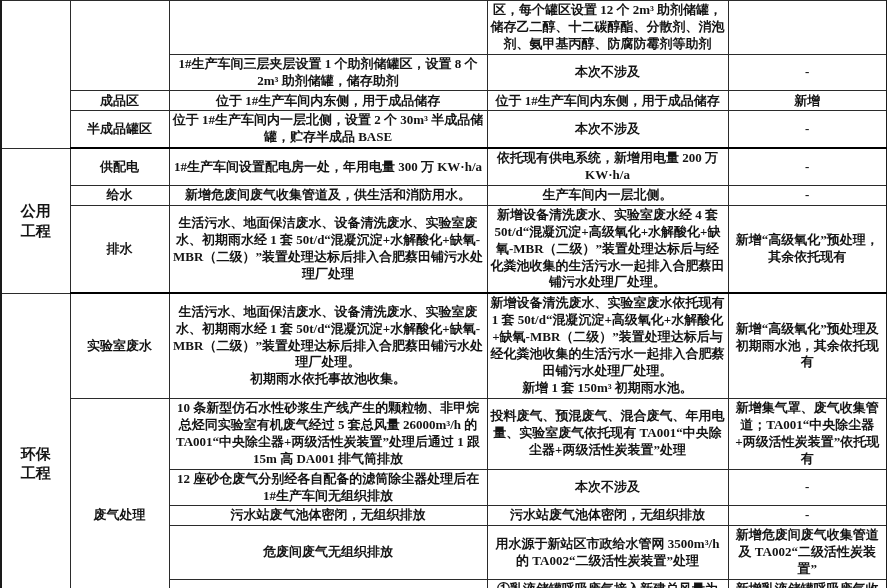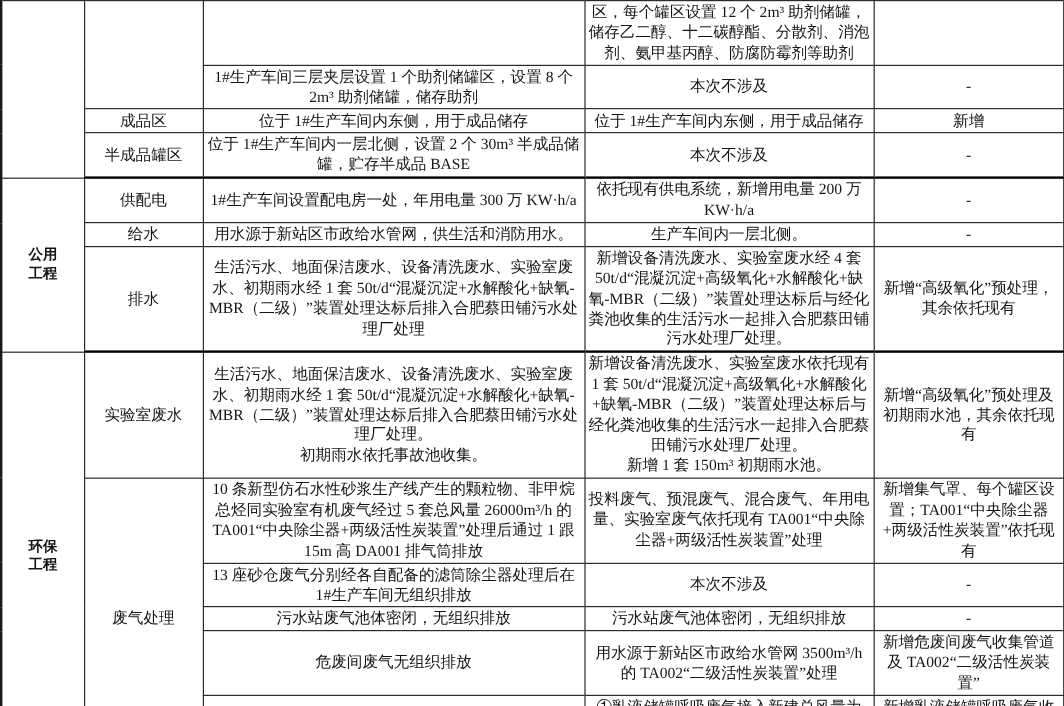--- a/index.html
+++ b/index.html
@@ -16,26 +16,27 @@
   }
   table.cmp td {
     border:1px solid #2b2b2b;
     padding:1px 3px;
     text-align:center;
     vertical-align:middle;
     white-space:pre-line;
     line-height:1.3;
     word-wrap:break-word;
     overflow:hidden;
+    font-weight:bold;
   }
   td.left { text-align:left; }
   td.cat {
     font-family:"Liberation Sans","DejaVu Sans",sans-serif;
     font-weight:bold;
-    font-size:12px;
+    font-size:15px;
   }
   tr.secend > td, td.bb { border-bottom:2.5px solid #000; }
 </style>
 </head>
 <body>
 
 <div class="doc">
   <table class="cmp">
     <colgroup>
       <col style="width:69px">
@@ -74,21 +75,21 @@
     <tr style="height:33px">
       <td rowspan="3" class="cat bb">公用
 工程</td>
       <td>供配电</td>
       <td>1#生产车间设置配电房一处，年用电量 300 万 KW·h/a</td>
       <td>依托现有供电系统，新增用电量 200 万 KW·h/a</td>
       <td>-</td>
     </tr>
     <tr style="height:19px">
       <td>给水</td>
-      <td>用水源于新站区市政给水管网，供生活和消防用水。</td>
+      <td>新增危废间废气收集管道及，供生活和消防用水。</td>
       <td>生产车间内一层北侧。</td>
       <td>-</td>
     </tr>
     <tr class="secend" style="height:85px">
       <td>排水</td>
       <td>生活污水、地面保洁废水、设备清洗废水、实验室废水、初期雨水经 1 套 50t/d“混凝沉淀+水解酸化+缺氧-MBR（二级）”装置处理达标后排入合肥蔡田铺污水处理厂处理</td>
       <td>新增设备清洗废水、实验室废水经 4 套 50t/d“混凝沉淀+高级氧化+水解酸化+缺氧-MBR（二级）”装置处理达标后与经化粪池收集的生活污水一起排入合肥蔡田铺污水处理厂处理。</td>
       <td>新增“高级氧化”预处理，其余依托现有</td>
     </tr>
 
@@ -99,24 +100,24 @@
       <td class="left">生活污水、地面保洁废水、设备清洗废水、实验室废水、初期雨水经 1 套 50t/d“混凝沉淀+水解酸化+缺氧-MBR（二级）”装置处理达标后排入合肥蔡田铺污水处理厂处理。
 初期雨水依托事故池收集。</td>
       <td class="left">新增设备清洗废水、实验室废水依托现有 1 套 50t/d“混凝沉淀+高级氧化+水解酸化+缺氧-MBR（二级）”装置处理达标后与经化粪池收集的生活污水一起排入合肥蔡田铺污水处理厂处理。
 新增 1 套 150m³ 初期雨水池。</td>
       <td>新增“高级氧化”预处理及初期雨水池，其余依托现有</td>
     </tr>
     <tr style="height:71px">
       <td rowspan="5">废气处理</td>
       <td class="left">10 条新型仿石水性砂浆生产线产生的颗粒物、非甲烷总烃同实验室有机废气经过 5 套总风量 26000m³/h 的 TA001“中央除尘器+两级活性炭装置”处理后通过 1 跟 15m 高 DA001 排气筒排放</td>
       <td class="left">投料废气、预混废气、混合废气、年用电量、实验室废气依托现有 TA001“中央除尘器+两级活性炭装置”处理</td>
-      <td>新增集气罩、每个罐区设置；TA001“中央除尘器+两级活性炭装置”依托现有</td>
+      <td>新增集气罩、废气收集管道；TA001“中央除尘器+两级活性炭装置”依托现有</td>
     </tr>
     <tr style="height:36px">
-      <td class="left">13 座砂仓废气分别经各自配备的滤筒除尘器处理后在1#生产车间无组织排放</td>
+      <td class="left">12 座砂仓废气分别经各自配备的滤筒除尘器处理后在1#生产车间无组织排放</td>
       <td class="left">本次不涉及</td>
       <td>-</td>
     </tr>
     <tr style="height:18px">
       <td class="left">污水站废气池体密闭，无组织排放</td>
       <td class="left">污水站废气池体密闭，无组织排放</td>
       <td>-</td>
     </tr>
     <tr style="height:30px">
       <td class="left">危废间废气无组织排放</td>

